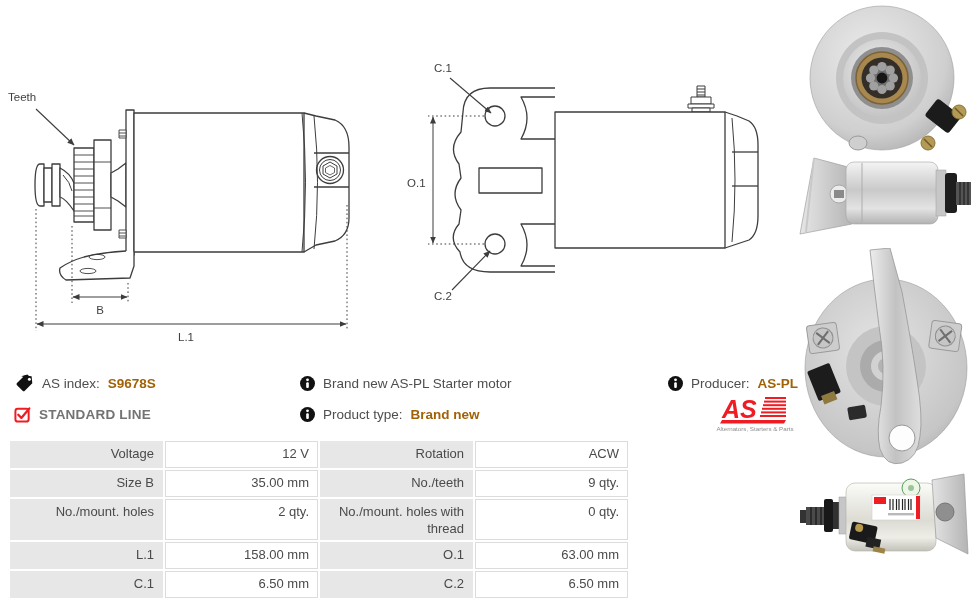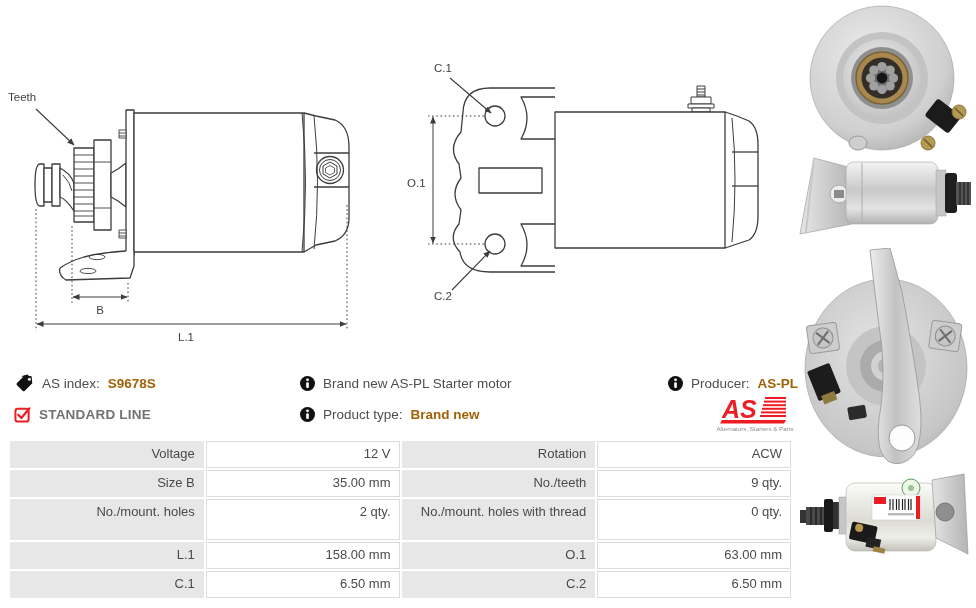--- a/index.html
+++ b/index.html
@@ -18,21 +18,21 @@
   .photo { position:absolute; }
 
   
   .irow { position:absolute; display:flex; align-items:center; gap:8px;
           font-size:13.5px; color:#4e4e4e; white-space:nowrap; height:18px; }
   .irow b { color:#a16207; }
   .red-bold { color:#737373; font-weight:bold; letter-spacing:.2px; }
   .ic { flex:none; display:inline-flex; }
 
   
-  #spec-table { position:absolute; left:10px; top:441px; width:781px;
+  #spec-table { position:absolute; left:10px; top:441px; width:618px;
     display:grid; grid-template-columns:1fr 1fr 1fr 1fr;
     grid-template-rows:27px 27px 41px 27px 27px; gap:2px;
     font-size:13px; color:#4a4a4a; }
   .cl { background:#e7e7e7; display:flex; align-items:flex-start; justify-content:flex-end;
         text-align:right; padding:5px 9px 0 6px; line-height:1.28; }
   .cv { background:#fff; border:1px solid #dcdcdc; display:flex; align-items:flex-start;
         justify-content:flex-end; text-align:right; padding:4px 8px 0 9px; line-height:1.28; }
 
   
   #as-logo { position:absolute; left:706px; top:394px; }

